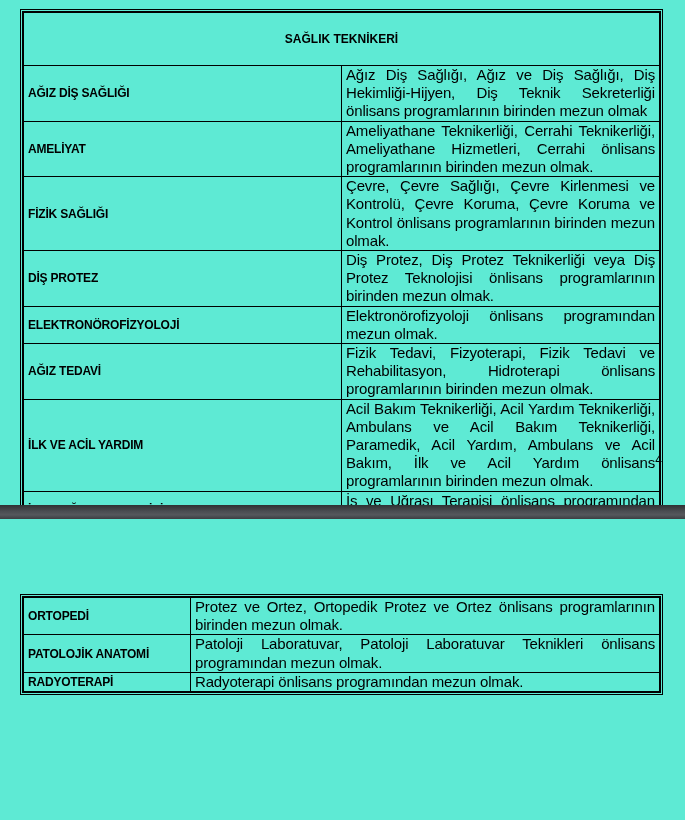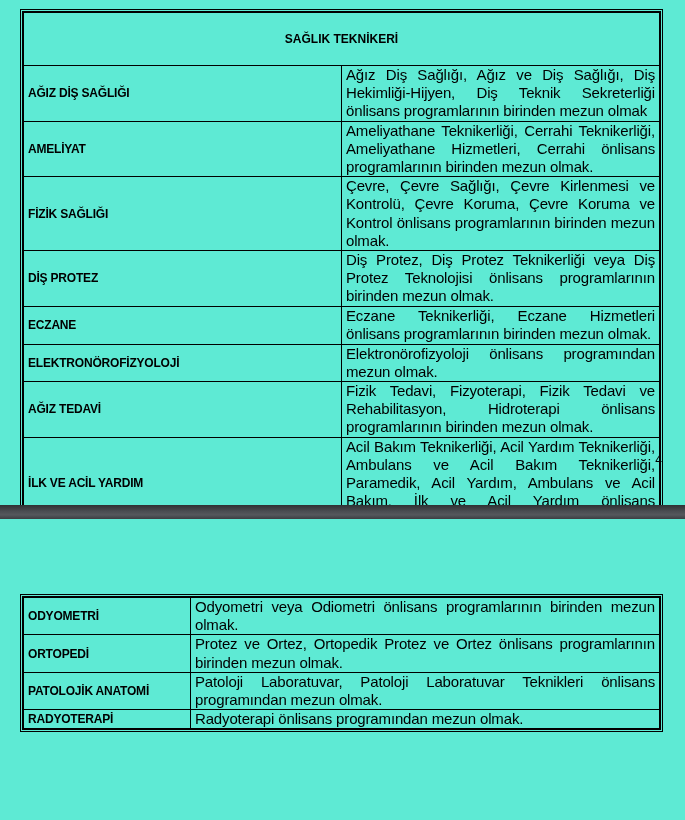--- a/index.html
+++ b/index.html
@@ -104,24 +104,20 @@
           <td class="desc">Ameliyathane Teknikerliği, Cerrahi Teknikerliği, Ameliyathane Hizmetleri, Cerrahi önlisans programlarının birinden mezun olmak.</td>
         </tr>
         <tr style="height:37px">
           <td class="name">FİZİK SAĞLIĞI</td>
           <td class="desc">Çevre, Çevre Sağlığı, Çevre Kirlenmesi ve Kontrolü, Çevre Koruma, Çevre Koruma ve Kontrol önlisans programlarının birinden mezun olmak.</td>
         </tr>
         <tr style="height:38px">
           <td class="name">DİŞ PROTEZ</td>
           <td class="desc">Diş Protez, Diş Protez Teknikerliği veya Diş Protez Teknolojisi önlisans programlarının birinden mezun olmak.</td>
         </tr>
-        <tr style="height:38px">
-          <td class="name">ECZANE</td>
-          <td class="desc">Eczane Teknikerliği, Eczane Hizmetleri önlisans programlarının birinden mezun olmak.</td>
-        </tr>
         <tr style="height:18px">
           <td class="name">ELEKTRONÖROFİZYOLOJİ</td>
           <td class="desc">Elektronörofizyoloji önlisans programından mezun olmak.</td>
         </tr>
         <tr style="height:37px">
           <td class="name">AĞIZ TEDAVİ</td>
           <td class="desc">Fizik Tedavi, Fizyoterapi, Fizik Tedavi ve Rehabilitasyon, Hidroterapi önlisans programlarının birinden mezun olmak.</td>
         </tr>
         <tr style="height:55px">
           <td class="name">İLK VE ACİL YARDIM</td>
@@ -136,24 +132,20 @@
   </div>
   <div class="page-number">4</div>
 </div>
 
 <div class="separator"></div>
 
 <div class="page page-bottom"></div>
 <div class="table-frame frame-bottom">
   <table class="req">
     <tbody>
-      <tr style="height:18px">
-        <td class="name">ODYOMETRİ</td>
-        <td class="desc">Odyometri veya Odiometri önlisans programlarının birinden mezun olmak.</td>
-      </tr>
       <tr style="height:37px">
         <td class="name">ORTOPEDİ</td>
         <td class="desc">Protez ve Ortez, Ortopedik Protez ve Ortez önlisans programlarının birinden mezun olmak.</td>
       </tr>
       <tr style="height:37px">
         <td class="name">PATOLOJİK ANATOMİ</td>
         <td class="desc">Patoloji Laboratuvar, Patoloji Laboratuvar Teknikleri önlisans programından mezun olmak.</td>
       </tr>
       <tr style="height:18px">
         <td class="name">RADYOTERAPİ</td>

